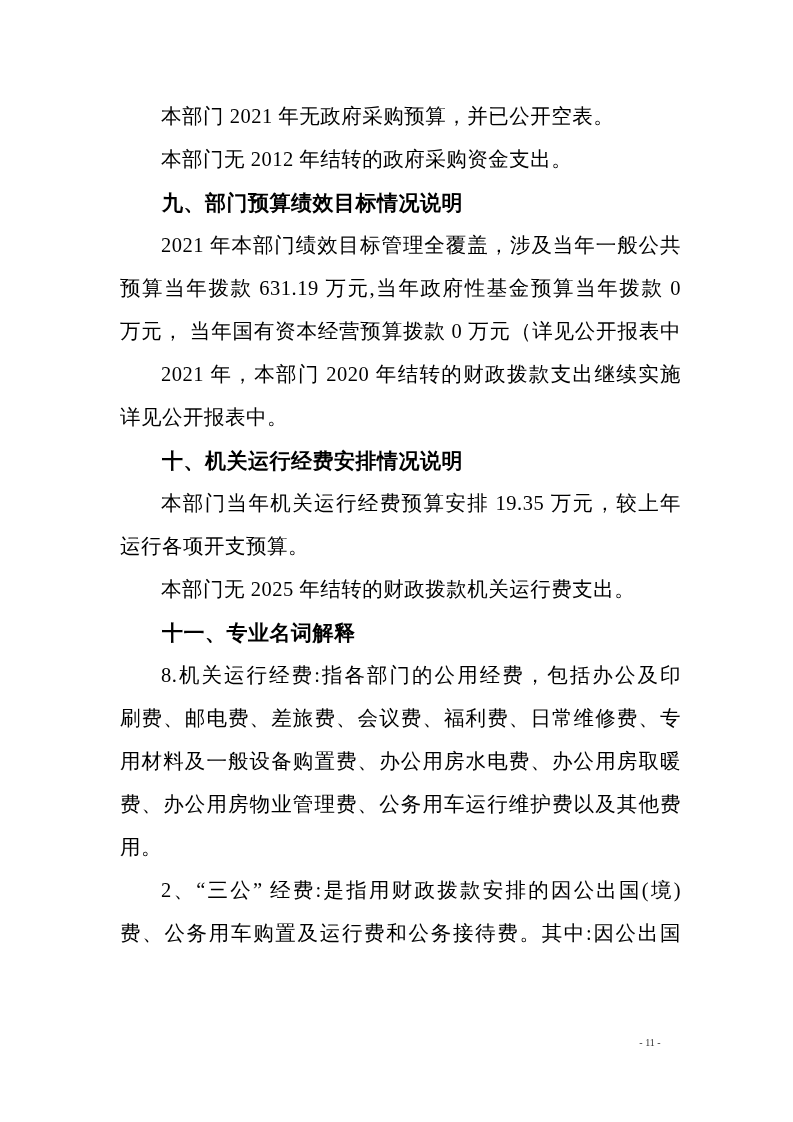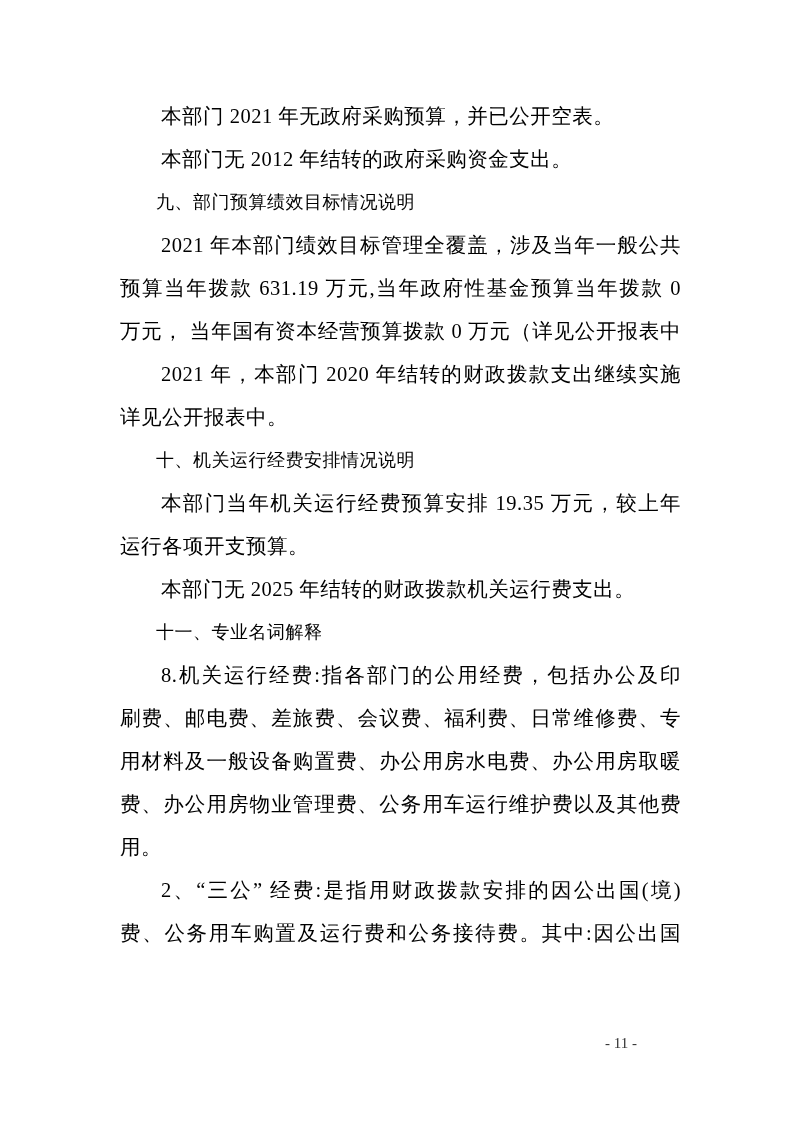--- a/index.html
+++ b/index.html
@@ -31,32 +31,32 @@
     overflow: hidden;
   }
   .indent {
     text-indent: 2em;
   }
   .fill {
     text-align: justify;
     text-align-last: justify;
   }
   .heading {
-    font-weight: 400;
+    font-weight: 700;
     text-indent: 2em;
     font-family: "Liberation Sans", "DejaVu Sans", sans-serif;
-    font-size: 18px;
+    font-size: 21px;
   }
   .page-number {
     position: absolute;
     left: 605px;
     top: 1032px;
     width: 90px;
-    text-align: left;
-    font-size: 15px;
+    text-align: center;
+    font-size: 10px;
     line-height: 22px;
     color: #333333;
     font-family: "Liberation Serif", "DejaVu Serif", serif;
   }
 </style>
 </head>
 <body>
 
 <div class="page">
   <div class="content">

